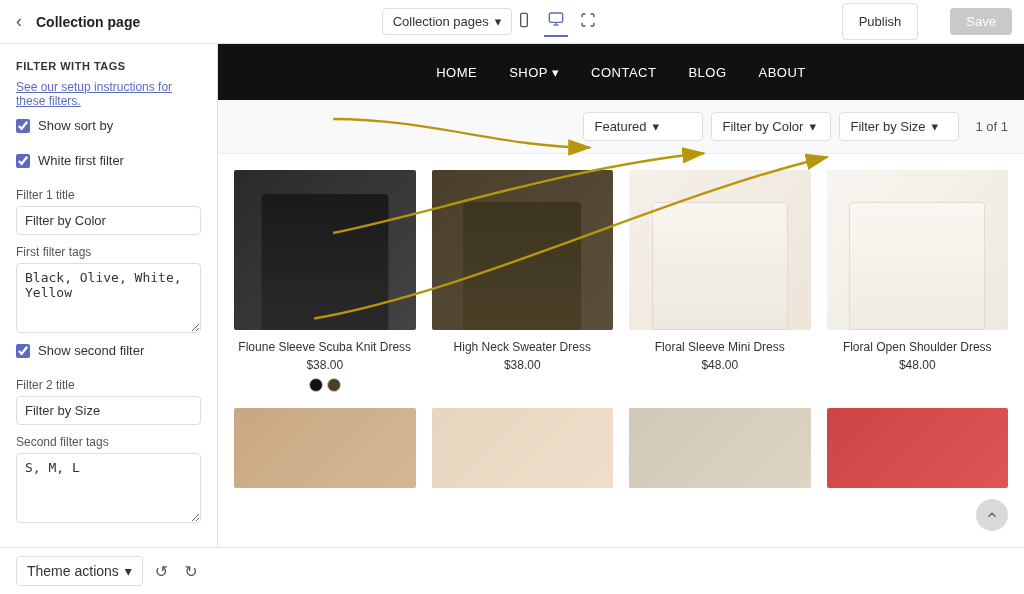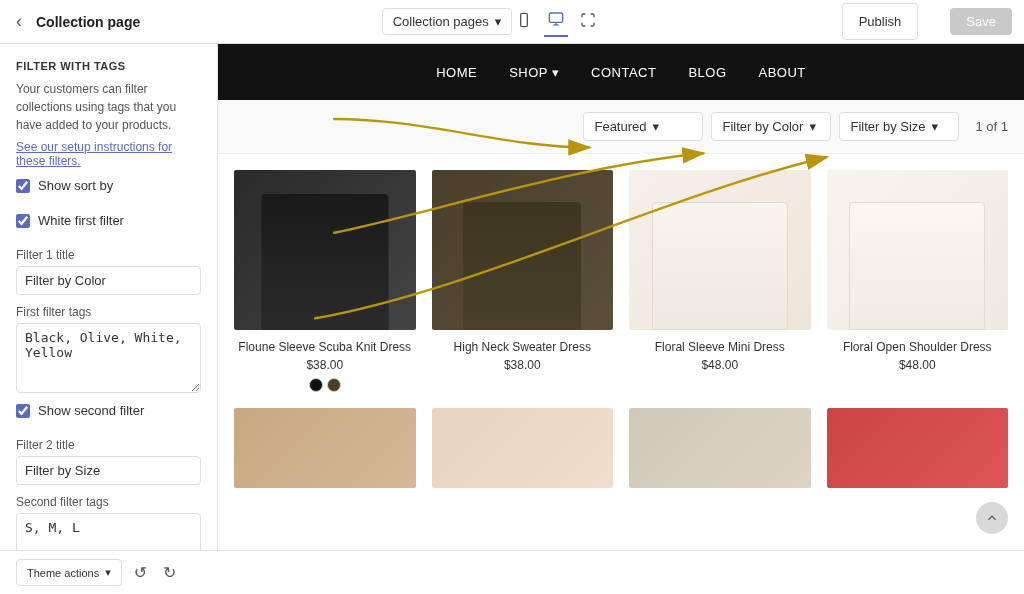--- a/index.html
+++ b/index.html
@@ -41,21 +41,21 @@
     .field-label { font-size: 12px; color: #555; margin-bottom: 4px; margin-top: 10px; }
     .text-input { width: 100%; border: 1px solid #ddd; border-radius: 4px; padding: 6px 8px; font-size: 13px; color: #333; }
     .text-area { width: 100%; border: 1px solid #ddd; border-radius: 4px; padding: 6px 8px; font-size: 13px; color: #333; resize: vertical; min-height: 70px; }
 
     
     .sidebar-bottom {
       border-top: 1px solid #e0e0e0; padding: 8px 16px;
       display: flex; align-items: center; gap: 8px;
       background: #fff; flex-shrink: 0;
     }
-    .theme-actions-btn { display: flex; align-items: flex-end; gap: 6px; border: 1px solid #ddd; background: #fff; padding: 6px 10px; border-radius: 4px; cursor: pointer; font-size: 11px; color: #333; }
+    .theme-actions-btn { display: flex; align-items: flex-end; gap: 6px; border: 1px solid #ddd; background: #fff; padding: 6px 10px; border-radius: 4px; cursor: pointer; font-size: 14px; color: #333; }
     .icon-btn { background: none; border: none; cursor: pointer; color: #555; font-size: 16px; padding: 4px; }
 
     
     .preview-area { flex: 1; overflow-y: auto; background: #14b8a6; display: flex; flex-direction: column; }
     .preview-inner { background: #fff; flex: 1; overflow: hidden; position: relative; }
 
     
     .store-nav {
       background: #111; color: #fff; display: flex; align-items: center;
       justify-content: center; gap: 32px; padding: 0 24px; height: 56px;
@@ -147,21 +147,20 @@
   <div class="top-bar-right">
     <button class="publish-btn">Publish</button>
     <button class="save-btn">Save</button>
   </div>
 </div>
 
 <div class="main-content">
 
   <div class="sidebar">
     <div class="sidebar-section-title">FILTER WITH TAGS</div>
-    <div class="sidebar-description">Your customers can filter collections using tags that you have added to your products.</div>
     <a class="sidebar-link">See our setup instructions for these filters.</a>
 
     <div class="checkbox-row">
       <input type="checkbox" id="show-sort" checked="" style="">
       <label for="show-sort">Show sort by</label>
     </div>
     <div class="checkbox-row">
       <input type="checkbox" id="show-first" checked="" style="">
       <label for="show-first">White first filter</label>
     </div>

